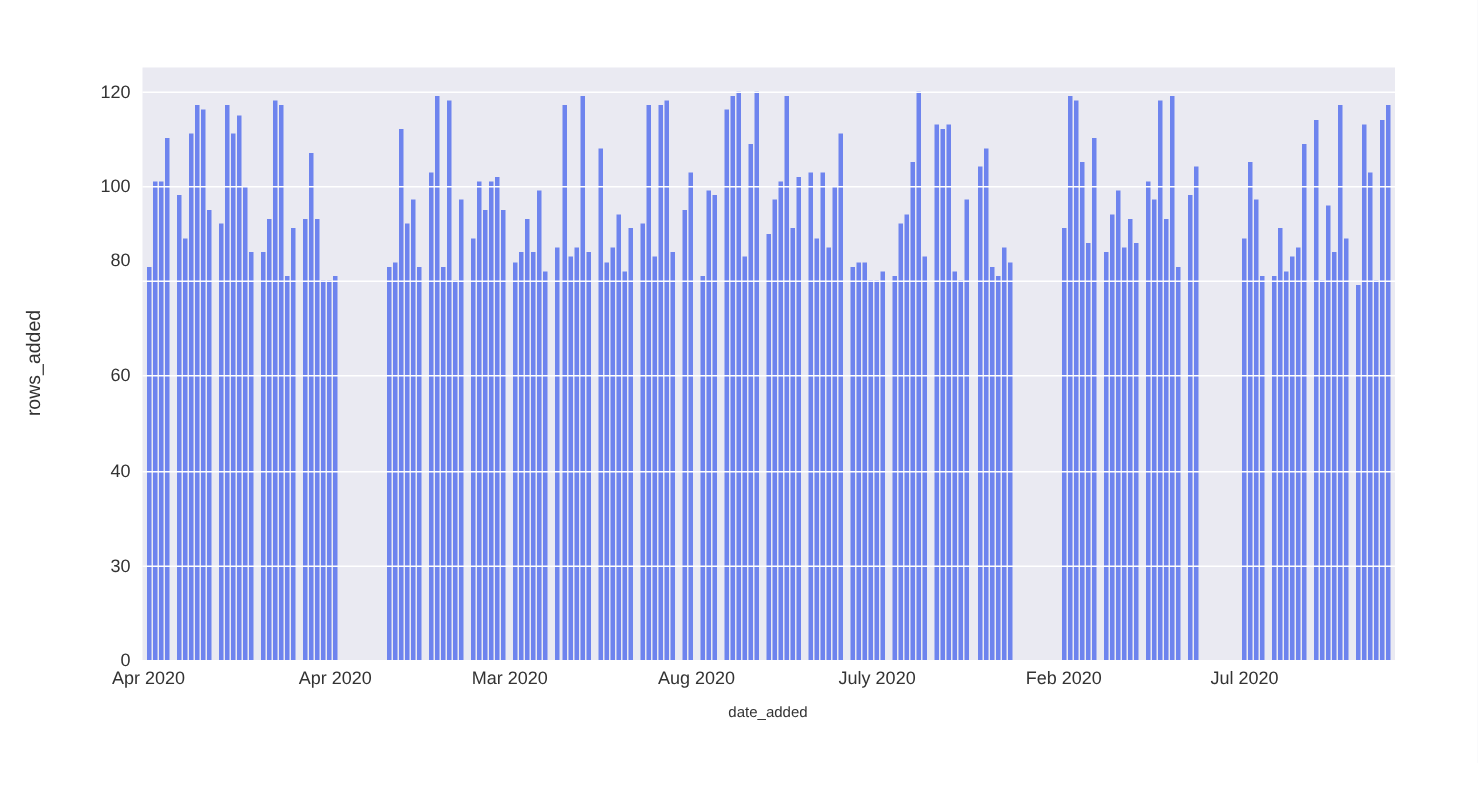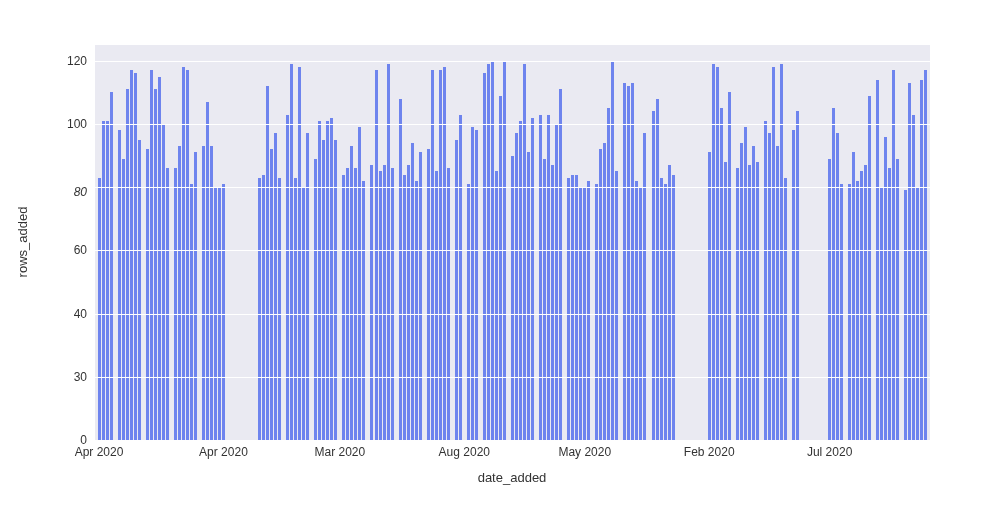--- a/index.html
+++ b/index.html
@@ -68,21 +68,21 @@
     top: 242px;
     transform: translate(-50%, -50%) rotate(-90deg);
     font-size: 13px;
     color: #333333;
   }
   .xlabel {
     position: absolute;
     left: 512px;
     top: 470px;
     transform: translateX(-50%);
-    font-size: 13px;
+    font-size: 10px;
     color: #333333;
   }
 </style>
 </head>
 <body>
 
 <div class="chart-wrap">
   <div class="plot-area" id="plot-area">
     <div class="bars" id="bars">
         <div class="bar" style="left: 2.51442px; height: 262.28px; width: 3px;"></div>
@@ -252,23 +252,23 @@
       <div class="gridline" style="top: 142.2px;"></div>
       <div class="gridline" style="top: 79px;"></div>
       <div class="gridline" style="top: 15.8px;"></div>
     </div>
   <div class="ylabel">rows_added</div>
   <div class="xlabel">date_added</div>
 <div class="ytick" style="top: 440px;">0</div>
     <div class="ytick" style="top: 376.8px;">30</div>
     <div class="ytick" style="top: 313.6px;">40</div>
     <div class="ytick" style="top: 250.4px;">60</div>
-    <div class="ytick" style="top: 192px; font-style: italic;">80</div>
+    <div class="ytick" style="top: 173px;">80</div>
     <div class="ytick" style="top: 124px;">100</div>
     <div class="ytick" style="top: 60.8px;">120</div>
     <div class="xtick" style="left: 99.0144px;">Apr 2020</div>
     <div class="xtick" style="left: 223.462px;">Apr 2020</div>
     <div class="xtick" style="left: 339.88px;">Mar 2020</div>
     <div class="xtick" style="left: 464.327px;">Aug 2020</div>
-    <div class="xtick" style="left: 584.76px;">May 2020</div>
+    <div class="xtick" style="left: 584.76px;">July 2020</div>
     <div class="xtick" style="left: 709.207px;">Feb 2020</div>
     <div class="xtick" style="left: 829.639px;">Jul 2020</div>
   </div>
 
 </body></html>

